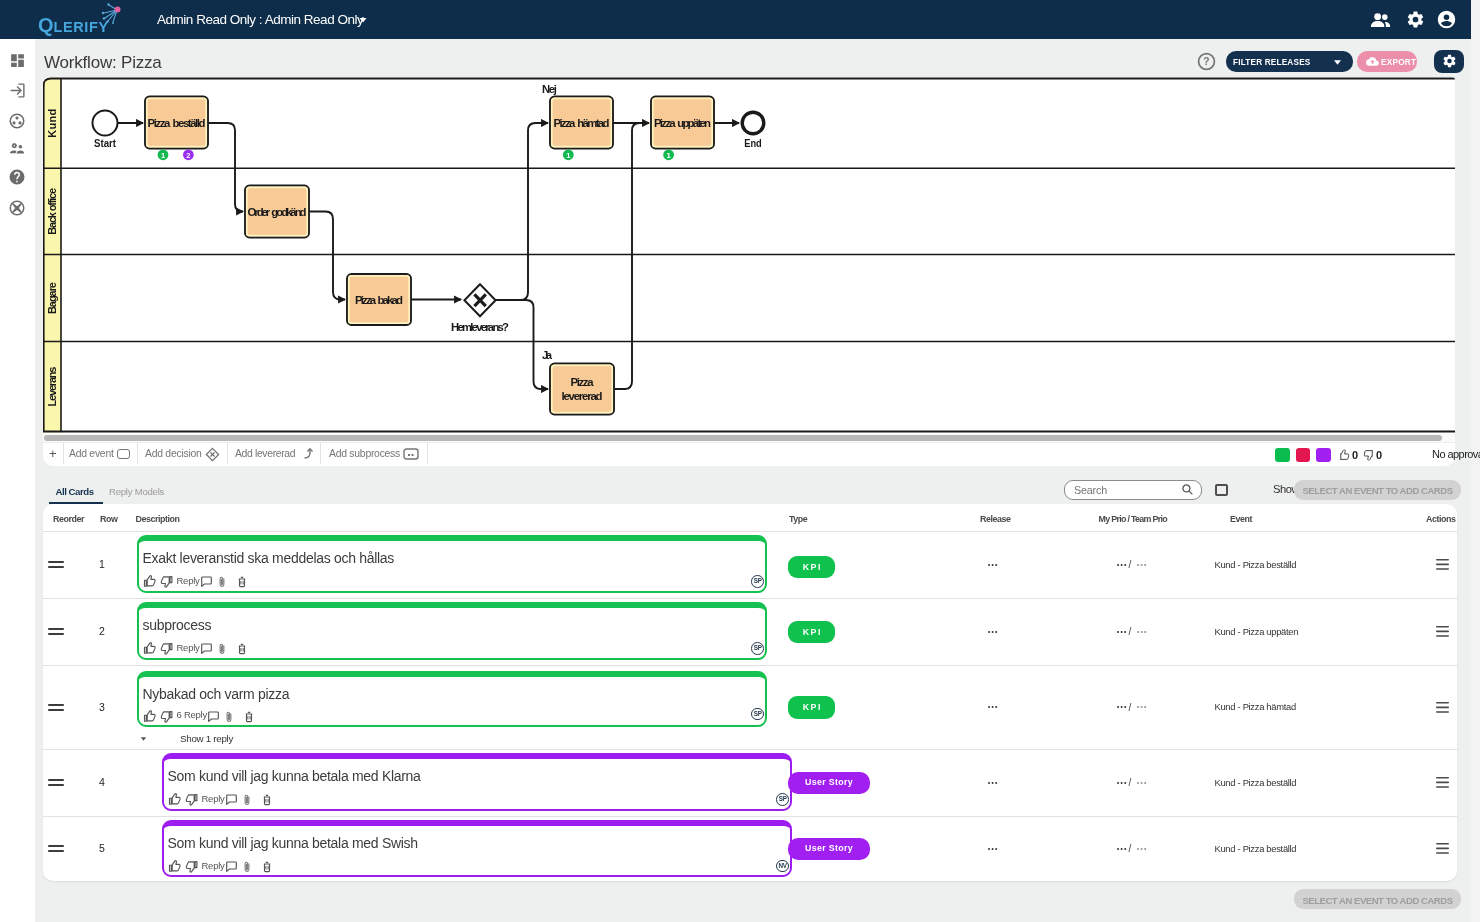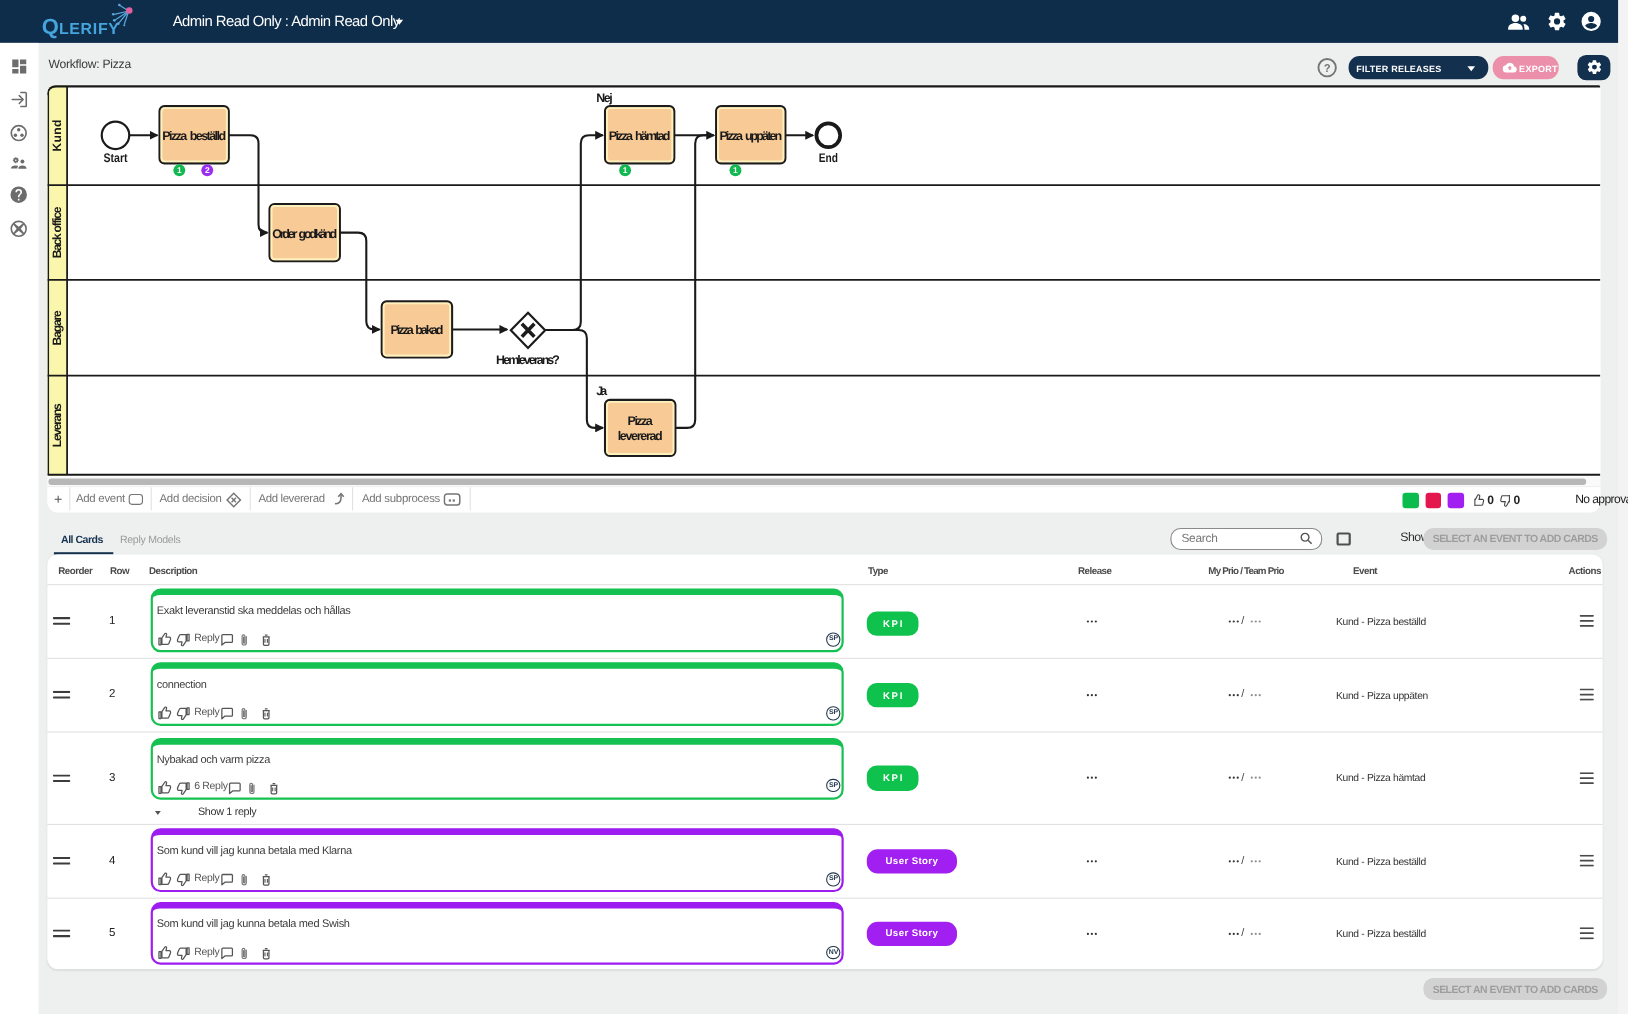--- a/index.html
+++ b/index.html
@@ -80,21 +80,21 @@
   <path d="M2.5 17.5c0-2.2 2.6-3.6 5.5-3.6l3.2.4-1 3.2H2.5z"></path>
   <path d="M11.5 17.5c0-2.2 2.3-3.6 5-3.6s5 1.4 5 3.6v.4h-10z"></path>
 </svg>
 <svg class="a" style="left:8px;top:168px;" width="18" height="18" viewBox="0 0 24 24" fill="#6c6c6c">
   <path d="M12 2A10 10 0 1 0 12 22 10 10 0 0 0 12 2zm1 17h-2v-2h2v2zm2.1-7.7l-.9.9c-.7.7-1.2 1.3-1.2 2.8h-2v-.5c0-1.1.5-2.1 1.2-2.8l1.2-1.3c.4-.3.6-.8.6-1.4a2 2 0 0 0-4 0H8a4 4 0 1 1 8 0c0 .9-.35 1.7-.9 2.3z"></path>
 </svg>
 <svg class="a" style="left:8px;top:199px;" width="18" height="18" viewBox="0 0 24 24" fill="#6c6c6c">
   <path d="M12 2A10 10 0 1 0 12 22 10 10 0 0 0 12 2zm0 2c1.8 0 3.5.6 4.9 1.7L12 9.5 7.1 5.7A8 8 0 0 1 12 4zM4 12c0-1.8.6-3.5 1.7-4.9L9.5 12l-3.8 4.9A8 8 0 0 1 4 12zm8 8c-1.8 0-3.5-.6-4.9-1.7L12 14.5l4.9 3.8A8 8 0 0 1 12 20zm6.3-3.1L14.5 12l3.8-4.9A8 8 0 0 1 20 12c0 1.8-.6 3.5-1.7 4.9z"></path>
 </svg>
 
-<div class="a" style="left:44px;top:53px;font-size:11px;color:#3a3a3a;letter-spacing:-0.2px;">Workflow: Pizza</div>
+<div class="a" style="left:44px;top:53px;font-size:17px;color:#3a3a3a;letter-spacing:-0.2px;">Workflow: Pizza</div>
 <svg class="a" style="left:1197px;top:52px;" width="19" height="19" viewBox="0 0 24 24">
   <circle cx="12" cy="12" r="10" fill="none" stroke="#757575" stroke-width="2.2"></circle>
   <text x="12" y="17" text-anchor="middle" font-size="13" font-weight="bold" fill="#757575">?</text>
 </svg>
 <div class="a" style="left:1225.5px;top:50.5px;width:127px;height:21.5px;background:#14304f;border-radius:10px;"></div>
 <div class="a" style="left:1233px;top:57.5px;color:#fff;font-size:8.2px;font-weight:bold;letter-spacing:0.2px;white-space:nowrap;">FILTER RELEASES</div>
 <svg class="a" style="left:1333px;top:59px;" width="9" height="6.5" viewBox="0 0 9 6.5">
     <path d="M1 1.2 L8 1.2 L4.5 5.8 Z" fill="#fff"></path>
   </svg>
 <div class="a" style="left:1357px;top:50.5px;width:60px;height:21.5px;background:#ec8fab;border-radius:10px;"></div>
@@ -290,22 +290,22 @@
     </g>
   </defs>
 </svg>
 
 <style>
   .hline{position:absolute;left:43px;width:1414px;height:1px;background:#e1e1e1;}
   .hdr{position:absolute;font-size:8.9px;font-weight:bold;color:#4a4a4a;top:513.5px;letter-spacing:-0.45px;white-space:nowrap;}
   .rownum{position:absolute;font-size:10.5px;color:#222;width:20px;text-align:center;}
   .card{position:absolute;left:136.5px;width:630px;background:#fff;border-radius:9px;box-sizing:border-box;}
   .cgreen{border:2px solid #15c151;border-top:6px solid #15c151;}
-  .cpurple{border:2px solid #9d1df0;border-top:6px solid #9d1df0;}
-  .ctext{position:absolute;left:4px;top:9px;font-size:10px;color:#3c3c3c;letter-spacing:-0.3px;white-space:nowrap;}
+  .cpurple{border:2px solid #9d1df0;border-top:6px solid #9d1df0;margin-left:25px;}
+  .ctext{position:absolute;left:4px;top:9px;font-size:14px;color:#3c3c3c;letter-spacing:-0.3px;white-space:nowrap;}
   .reply{position:absolute;font-size:9.5px;color:#555;top:34px;letter-spacing:-0.25px;white-space:nowrap;}
   .avatar{position:absolute;right:0.5px;top:34px;width:10.6px;height:10.6px;border:1.4px solid #24384d;border-radius:50%;
           font-size:6.3px;font-weight:bold;color:#24384d;text-align:center;line-height:10.8px;letter-spacing:-.2px;}
   .chip{position:absolute;color:#fff;font-weight:bold;font-size:8.8px;text-align:center;}
   .kpi{left:788px;width:47px;height:22.5px;line-height:22.5px;border-radius:9px;background:#0fc24e;letter-spacing:1.5px;text-indent:1.5px;}
   .ustory{left:788px;width:82px;height:21.6px;line-height:21.6px;border-radius:10px;background:#a21ff2;letter-spacing:0.35px;}
   .dots{position:absolute;width:2.2px;height:2.2px;border-radius:50%;background:#333;box-shadow:3.6px 0 #333,7.2px 0 #333;}
   .slash{position:absolute;font-size:10px;color:#444;}
   .event{position:absolute;left:1214.5px;font-size:9.4px;color:#333;letter-spacing:-0.3px;white-space:nowrap;}
 </style>
@@ -351,21 +351,21 @@
 <div class="event" style="top:558.5px;">Kund - Pizza beställd</div>
 <svg class="a" style="left:1436px;top:559px;" width="13" height="11">
     <use href="#burger"></use>
   </svg>
 
 <svg class="a" style="left:48px;top:628px;" width="16" height="8">
     <use href="#drag"></use>
   </svg>
 <div class="rownum" style="left:92px;top:625px;">2</div>
 <div class="card cgreen" style="top:602px;height:57.5px;">
-  <div class="ctext">connection</div>
+  <div class="ctext">subprocess</div>
   <svg class="a" style="left:4px;top:34px;" width="110" height="13">
     <use href="#thumbup"></use>
     <g transform="translate(19,0) rotate(180 5.7 6.4)">
         <use href="#thumbup"></use>
       </g>
     <use href="#bubble" transform="translate(57.5,1)"></use>
     <use href="#clip" transform="translate(75,1)"></use>
     <use href="#trash" transform="translate(93.5,1)"></use>
   </svg>
   <div class="reply" style="left:38px;">Reply</div>

